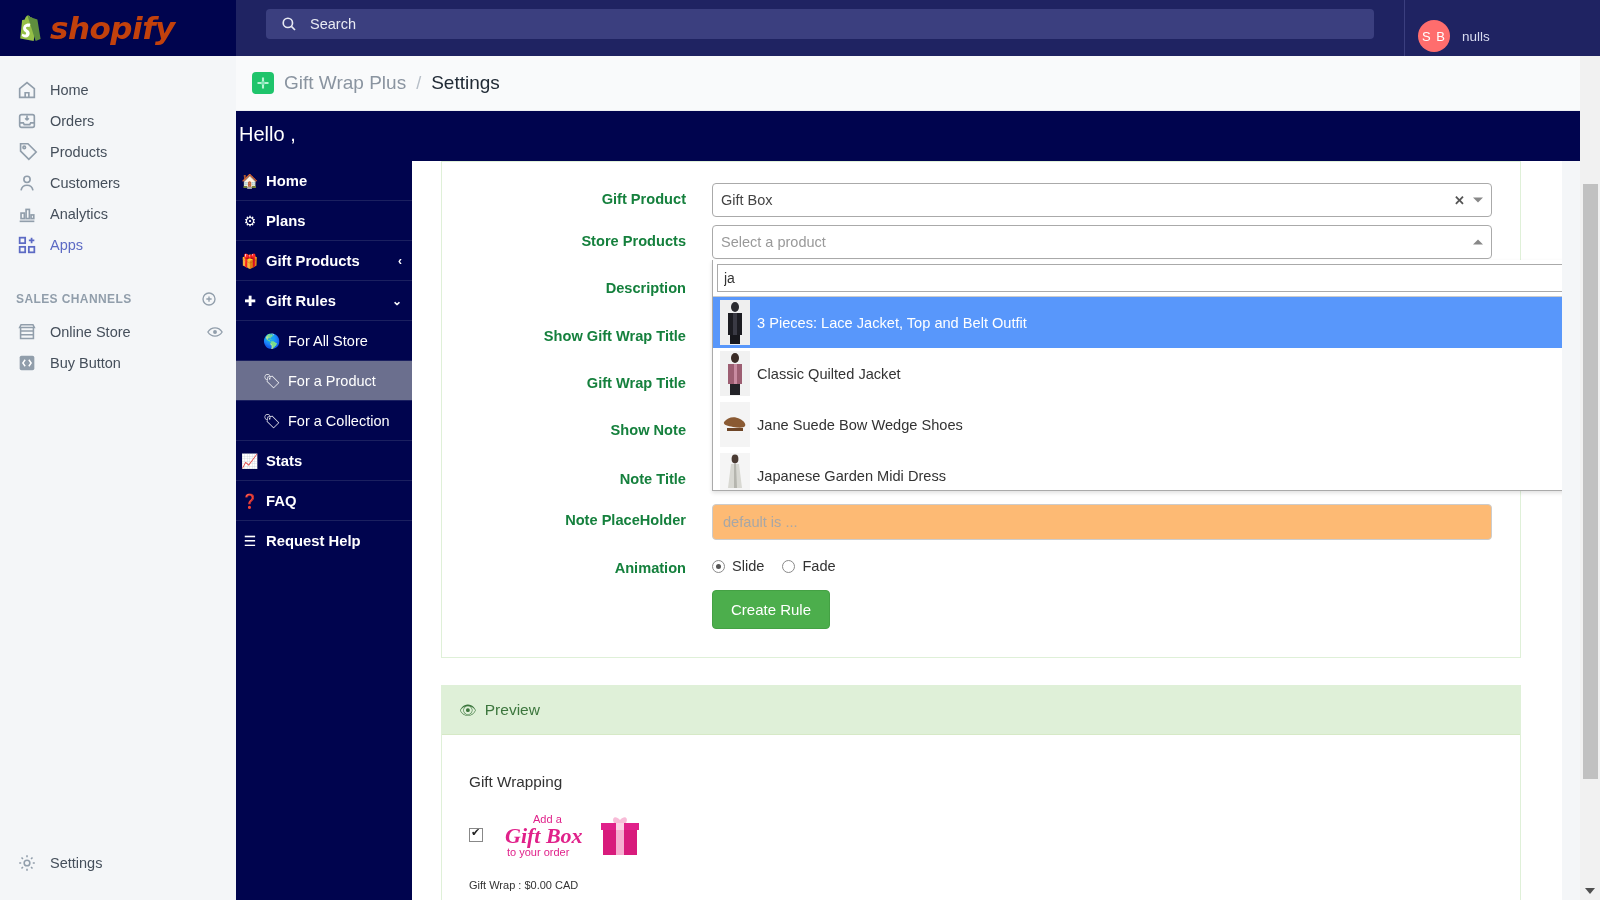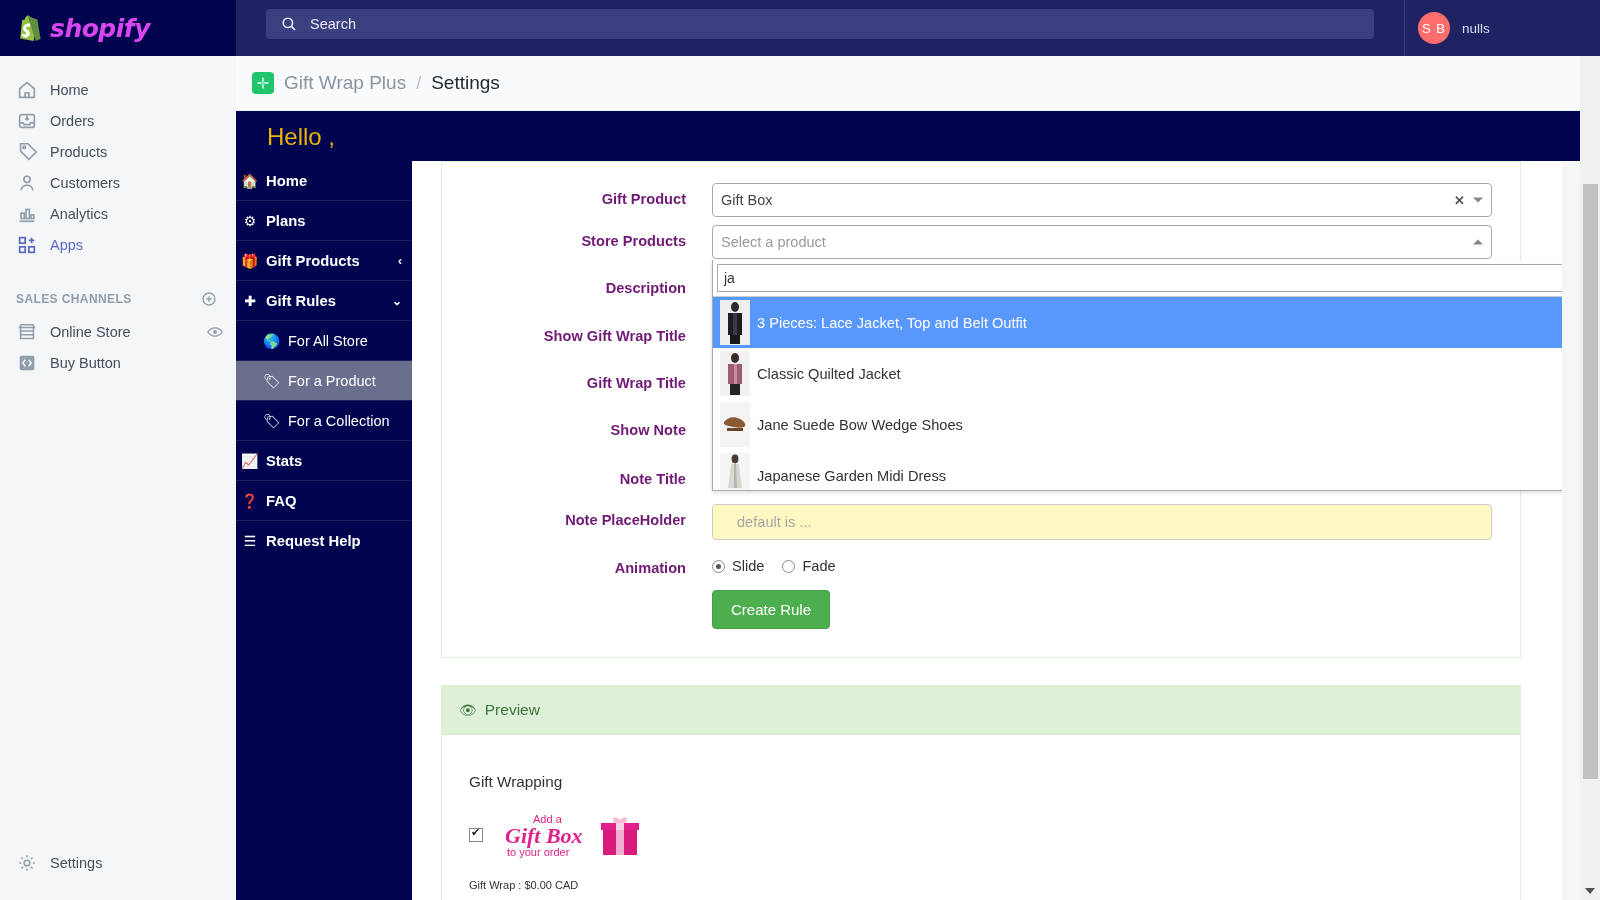--- a/index.html
+++ b/index.html
@@ -18,21 +18,21 @@
   }
   .shop-logo-bar {
     height: 56px; background: #00044e;
     display: flex; align-items: center; padding-left: 16px;
   }
   .shop-logo-bag {
     width: 26px; height: 28px; position: relative; margin-right: 8px;
   }
   .shop-logo-bag svg { display: block; }
   .shop-logo-word {
-    color: #d946ef; font-size: 25px; font-weight: bold; font-style: italic;
+    color: #c2410c; font-size: 31px; font-weight: bold; font-style: italic;
     letter-spacing: -0.5px; font-family: "DejaVu Sans", sans-serif;
   }
   .nav-list { padding-top: 18px; }
   .nav-item {
     display: flex; align-items: center; height: 31px;
     padding-left: 16px; cursor: pointer; color: #454f5b;
     font-size: 14.5px;
   }
   .nav-item .nav-ico { width: 22px; height: 22px; margin-right: 12px; flex: 0 0 22px; }
   .nav-item.active { color: #5c6ac4; }
@@ -64,21 +64,21 @@
     background: #3b3f7f; border-radius: 4px;
     display: flex; align-items: center; padding-left: 14px; cursor: text;
   }
   .search-box .s-ico { width: 18px; height: 18px; margin-right: 12px; }
   .search-ph { color: #e8eaf3; font-size: 14.5px; }
   .topbar-divider {
     position: absolute; left: 1168px; top: 0; width: 1px; height: 56px;
     background: #3b3f7f;
   }
   .avatar-group {
-    position: absolute; left: 1182px; top: 0; height: 56px;
+    position: absolute; left: 1182px; top: 8px; height: 56px;
     display: flex; align-items: center; cursor: pointer;
   }
   .avatar {
     width: 32px; height: 32px; border-radius: 50%; background: #ff6d6d;
     color: #fff; font-size: 13px; display: flex; align-items: center;
     justify-content: center; letter-spacing: 1px; margin-right: 12px;
   }
   .avatar-name { color: #d9dcf0; font-size: 13.5px; }
 
   
@@ -94,21 +94,21 @@
   .crumb-app { color: #8a94a0; font-size: 19px; cursor: pointer; }
   .crumb-sep { color: #b6bec7; font-size: 18px; margin: 0 10px; }
   .crumb-cur { color: #212b36; font-size: 19px; }
 
   
   .hello-band {
     position: absolute; left: 236px; top: 111px; width: 1364px; height: 50px;
     background: #00044e;
   }
   .hello-text {
-    color: #eab308; font-size: 24px; position: absolute; left: 31px; top: 12px;
+    color: #ffffff; font-size: 20px; position: absolute; left: 3px; top: 12px;
   }
 
   
   .app-nav {
     position: absolute; left: 236px; top: 161px; width: 176px; height: 739px;
     background: #00044e;
   }
   .app-nav-item {
     position: relative; display: flex; align-items: center;
     height: 40px; padding-left: 4px; color: #fff; font-size: 14.8px;
@@ -133,21 +133,21 @@
   .card {
     position: absolute; left: 29px; top: 0px; width: 1080px;
     border: 1px solid #dff0d8; background: #fff;
   }
   .card.form-card { height: 497px; }
   .form-row {
     position: absolute; left: 0; width: 100%; display: flex; align-items: flex-start;
   }
   .form-label {
     width: 270px; text-align: right; padding-right: 26px;
-    font-size: 14.6px; color: #701a75; font-weight: bold; padding-top: 8px;
+    font-size: 14.6px; color: #15803d; font-weight: bold; padding-top: 8px;
   }
   .ctl { position: relative; }
   .s2-single {
     width: 780px; height: 34px; border: 1px solid #aaa; border-radius: 4px;
     background: #fff; display: flex; align-items: center; padding-left: 8px;
     font-size: 14.5px; color: #444; cursor: pointer; position: relative;
   }
   .s2-clear {
     position: absolute; right: 26px; top: 50%; transform: translateY(-50%);
     color: #555; font-size: 13px; font-weight: bold; cursor: pointer;
@@ -199,21 +199,21 @@
   }
   .s2-sc-up { top: 6px; border-bottom: 5px solid #777; }
   .s2-sc-dn { bottom: 6px; border-top: 5px solid #555; }
   .s2-sc-thumb {
     position: absolute; left: 2px; top: 16px; width: 13px; height: 62px;
     background: #bdbdbd;
   }
 
   .inp {
     width: 780px; height: 36px; border: 1px solid #ccc; border-radius: 4px;
-    background: #fef9c3; font-size: 14.6px; color: #555; padding: 0 24px;
+    background: #fdba74; font-size: 14.6px; color: #555; padding: 0 10px;
     font-family: "Liberation Sans", sans-serif;
   }
   .inp::placeholder { color: #a7a7a7; }
   .radio-wrap { display: flex; align-items: center; padding-top: 6px; }
   .radio-item { display: flex; align-items: center; margin-right: 18px; cursor: pointer; }
   .radio {
     width: 13px; height: 13px; border-radius: 50%; border: 1px solid #8a8a8a;
     background: #fff; margin-right: 7px; position: relative;
   }
   .radio.on::after {

